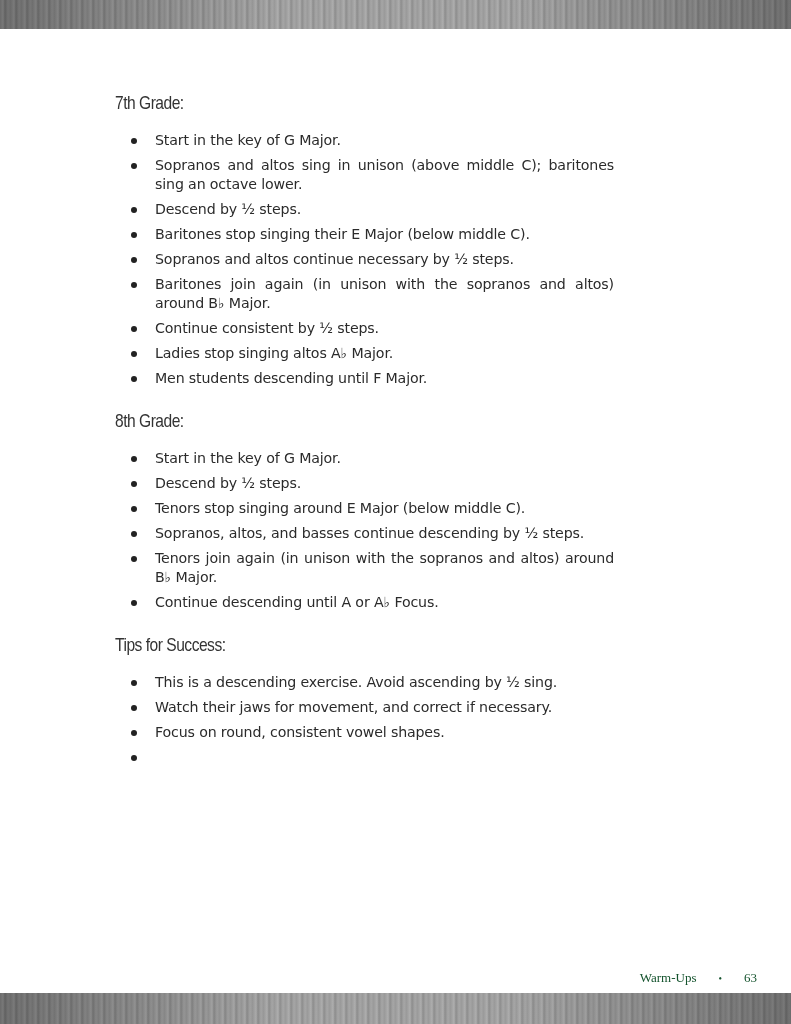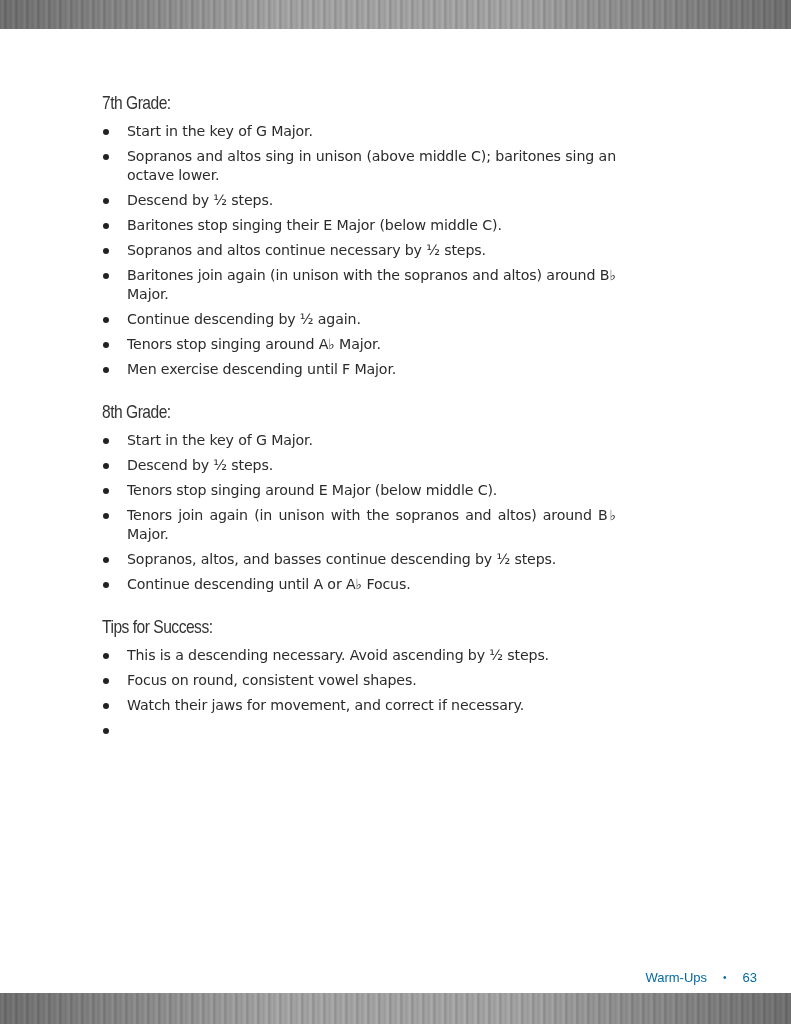--- a/index.html
+++ b/index.html
@@ -13,95 +13,95 @@
     position: absolute; left: 0; width: 791px;
     background: repeating-linear-gradient(90deg, #8f8f8f 0px, #a3a3a3 3px, #7d7d7d 5px, #9a9a9a 8px, #8a8a8a 11px);
   }
   .band::after {
     content: ""; position: absolute; inset: 0;
     background: linear-gradient(90deg, rgba(40,40,40,0.35) 0%, rgba(255,255,255,0.12) 35%, rgba(255,255,255,0.12) 65%, rgba(40,40,40,0.35) 100%);
   }
   .band-top { top: 0; height: 29px; }
   .band-bottom { top: 993px; height: 31px; }
 
-  .content { position: absolute; left: 102px; top: 90px; width: 514px; }
+  .content { position: absolute; left: 115px; top: 90px; width: 514px; }
   .section { margin-bottom: 20px; }
   .heading {
     font-family: "Liberation Sans", sans-serif;
     font-size: 19px;
     letter-spacing: -0.6px;
     transform: scaleX(0.82);
     transform-origin: left center;
     color: #333;
     margin: 0 0 6px 0;
     line-height: 26px;
     white-space: nowrap;
   }
-  ul.bullets { list-style: none; margin: 0; padding: 0; }
+  ul.bullets { list-style: none; margin: 15px; padding: 0; }
   ul.bullets li {
     position: relative;
     padding-left: 25px;
     font-size: 14.2px;
     line-height: 19px;
     margin-bottom: 6px;
     text-align: justify;
     letter-spacing: -0.15px;
   }
   ul.bullets li .dot {
     position: absolute; left: 1px; top: 7px;
     width: 6px; height: 6px; border-radius: 50%; background: #222;
   }
   .footer {
     position: absolute; right: 34px; top: 970px;
-    font-family: Liberation Sans, sans-serif;
-    font-size: 13px; color: #0369a1;
-    display: flex; align-items: center; gap: 16px;
+    font-family: Liberation Serif, serif;
+    font-size: 13px; color: #14532d;
+    display: flex; align-items: center; gap: 22px;
   }
   .footer .sep { font-size: 10px; }
 </style>
 </head>
 <body>
 
 <div class="band band-top"></div>
 
 <div class="content">
 
   <div class="section">
     <div class="heading">7th Grade:</div>
     <ul class="bullets">
       <li><span class="dot"></span><span>Start in the key of G Major.</span></li>
       <li><span class="dot"></span><span>Sopranos and altos sing in unison (above middle C); baritones sing an octave lower.</span></li>
       <li><span class="dot"></span><span>Descend by ½ steps.</span></li>
       <li><span class="dot"></span><span>Baritones stop singing their E Major (below middle C).</span></li>
       <li><span class="dot"></span><span>Sopranos and altos continue necessary by ½ steps.</span></li>
       <li><span class="dot"></span><span>Baritones join again (in unison with the sopranos and altos) around B♭ Major.</span></li>
-      <li><span class="dot"></span><span>Continue descending by ½ again.</span></li>
-      <li><span class="dot"></span><span>Tenors stop singing around A♭ Major.</span></li>
-      <li><span class="dot"></span><span>Men exercise descending until F Major.</span></li>
+      <li><span class="dot"></span><span>Continue consistent by ½ steps.</span></li>
+      <li><span class="dot"></span><span>Ladies stop singing altos A♭ Major.</span></li>
+      <li><span class="dot"></span><span>Men students descending until F Major.</span></li>
     </ul>
   </div>
 
   <div class="section">
     <div class="heading">8th Grade:</div>
     <ul class="bullets">
       <li><span class="dot"></span><span>Start in the key of G Major.</span></li>
       <li><span class="dot"></span><span>Descend by ½ steps.</span></li>
       <li><span class="dot"></span><span>Tenors stop singing around E Major (below middle C).</span></li>
+      <li><span class="dot"></span><span>Sopranos, altos, and basses continue descending by ½ steps.</span></li>
       <li><span class="dot"></span><span>Tenors join again (in unison with the sopranos and altos) around B♭ Major.</span></li>
-      <li><span class="dot"></span><span>Sopranos, altos, and basses continue descending by ½ steps.</span></li>
       <li><span class="dot"></span><span>Continue descending until A or A♭ Focus.</span></li>
     </ul>
   </div>
 
   <div class="section">
     <div class="heading">Tips for Success:</div>
     <ul class="bullets">
-      <li><span class="dot"></span><span>This is a descending necessary. Avoid ascending by ½ steps.</span></li>
+      <li><span class="dot"></span><span>This is a descending exercise. Avoid ascending by ½ sing.</span></li>
+      <li><span class="dot"></span><span>Watch their jaws for movement, and correct if necessary.</span></li>
       <li><span class="dot"></span><span>Focus on round, consistent vowel shapes.</span></li>
-      <li><span class="dot"></span><span>Watch their jaws for movement, and correct if necessary.</span></li>
       <li><span class="dot"></span></li>
     </ul>
   </div>
 
 </div>
 
 <div class="footer">
   <span>Warm-Ups</span>
   <span class="sep">•</span>
   <span>63</span>

